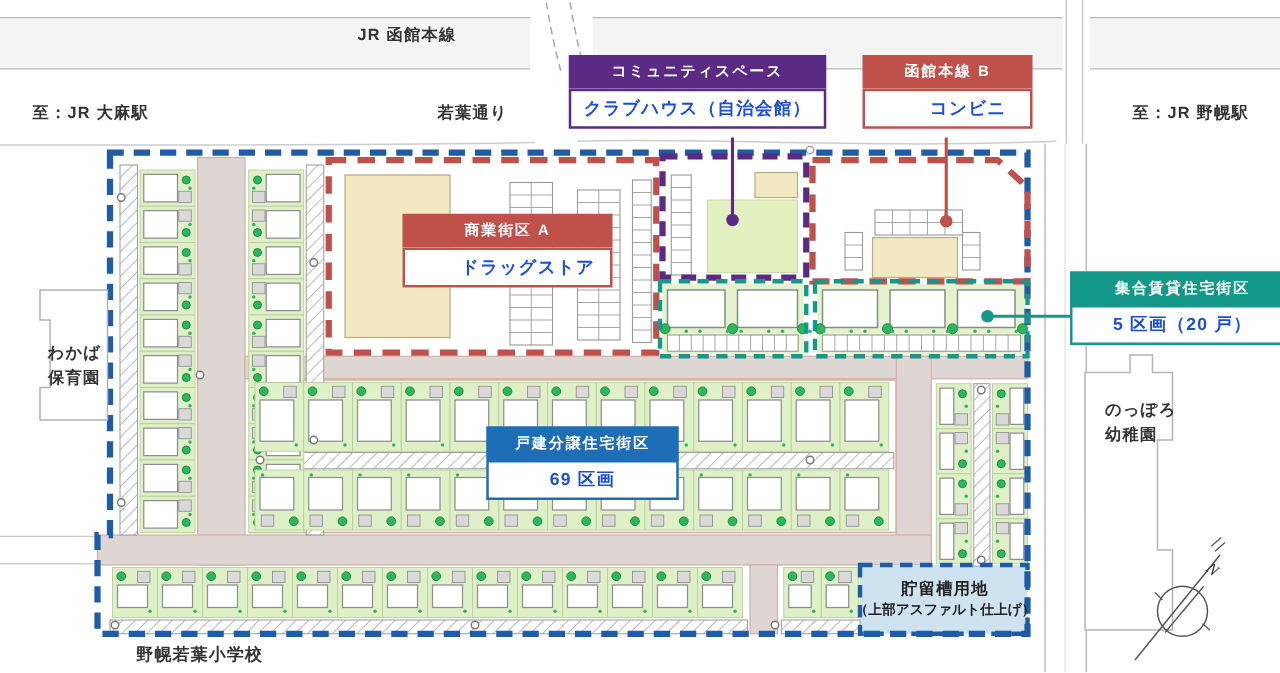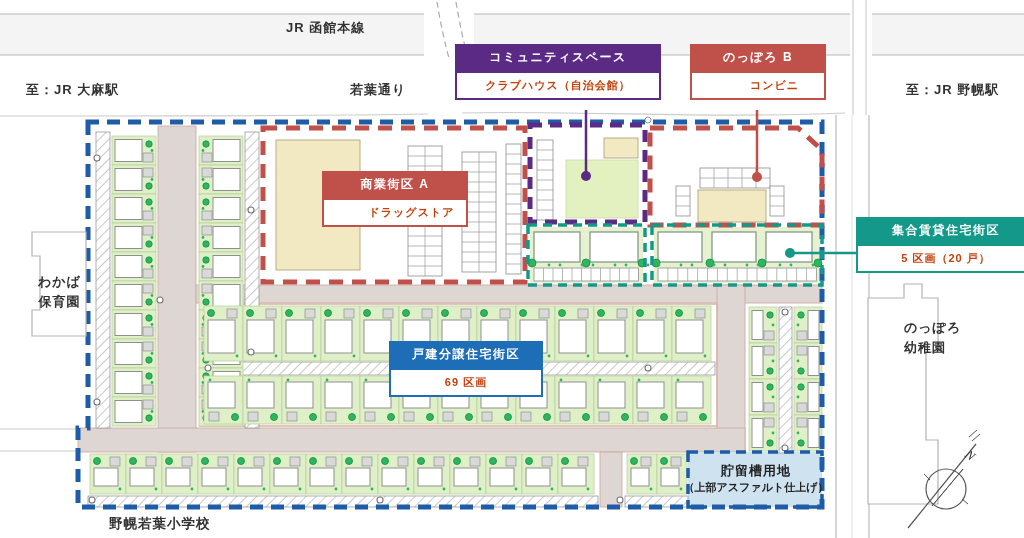--- a/index.html
+++ b/index.html
@@ -3,21 +3,21 @@
 <meta charset="utf-8">
 <style>
   html,body{margin:0;padding:0;background:#fff;}
   .stage{position:relative;width:1024px;height:538px;overflow:hidden;background:#fff;
          font-family:"Liberation Sans","DejaVu Sans",sans-serif;}
   svg{position:absolute;left:0;top:0;}
   .maplabel{position:absolute;font-weight:bold;font-size:13px;color:#333;z-index:4;
             letter-spacing:1px;white-space:nowrap;line-height:20px;}
   .callout{position:absolute;z-index:6;text-align:center;white-space:nowrap;}
   .callout .hd{color:#fff;font-weight:bold;font-size:12px;padding:5px 8px;letter-spacing:1.5px;}
-  .callout .bd{background:#fff;font-weight:bold;font-size:11px;color:#c2410c;
+  .callout .bd{background:#fff;font-weight:bold;font-size:14px;color:#1d4ed8;
                padding:5px 8px;border:2.5px solid #000;letter-spacing:1px;}
   .v-purple .hd{background:#5a2a85;} .v-purple .bd{border-color:#5a2a85;}
   .v-red .hd{background:#c0504a;}    .v-red .bd{border-color:#c0504a;padding-left:41px;}
   .v-teal .hd{background:#14988a;}   .v-teal .bd{border-color:#14988a;}
   .v-blue .hd{background:#1d6db7;}   .v-blue .bd{border-color:#1d6db7;}
   .storage-label{position:absolute;z-index:5;text-align:center;font-weight:bold;color:#222;
                  white-space:nowrap;}
   .storage-label .l1{font-size:13px;letter-spacing:1px;}
   .storage-label .l2{font-size:11px;letter-spacing:0;}
 </style>
@@ -608,43 +608,43 @@
 
   <div class="maplabel" style="left:286px;top:18px;">JR 函館本線</div>
   <div class="maplabel" style="left:26px;top:80px;">至：JR 大麻駅</div>
   <div class="maplabel" style="left:350px;top:80px;">若葉通り</div>
   <div class="maplabel" style="left:906px;top:80px;">至：JR 野幌駅</div>
 
   <div class="maplabel" style="left:38px;top:272px;text-align:center;">
     <div>わかば</div>
     <div>保育園</div>
   </div>
-  <div class="maplabel" style="left:904px;top:318px;">
+  <div class="maplabel" style="left:884px;top:318px;">
     <div>のっぽろ</div>
     <div>幼稚園</div>
   </div>
 
   <div class="storage-label" style="left:682px;top:462px;width:148px;">
     <div class="l1">貯留槽用地</div>
     <div class="l2">（上部アスファルト仕上げ）</div>
   </div>
 
   <div class="maplabel" style="left:76px;top:514px;font-size:13.5px;padding-left:33px;">野幌若葉小学校</div>
 
   <div class="callout v-purple" style="left:455px;top:44px;width:206px;">
     <div class="hd">コミュニティスペース</div>
     <div class="bd">クラブハウス（自治会館）</div>
   </div>
 
   <div class="callout v-red" style="left:690px;top:44px;width:136px;">
-    <div class="hd">のっぽろ B</div>
+    <div class="hd">函館本線 B</div>
     <div class="bd">コンビニ</div>
   </div>
 
-  <div class="callout v-red" style="left:322px;top:171px;width:146px;">
+  <div class="callout v-red" style="left:322px;top:171px;width:168px;">
     <div class="hd">商業街区 A</div>
     <div class="bd">ドラッグストア</div>
   </div>
 
   <div class="callout v-teal" style="left:856px;top:217px;width:180px;">
     <div class="hd">集合賃貸住宅街区</div>
     <div class="bd">5 区画（20 戸）</div>
   </div>
 
   <div class="callout v-blue" style="left:389px;top:341px;width:154px;">

